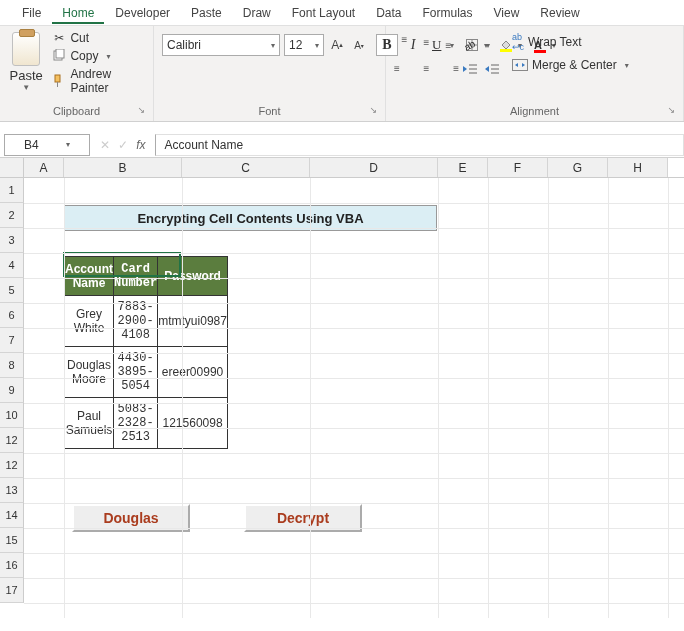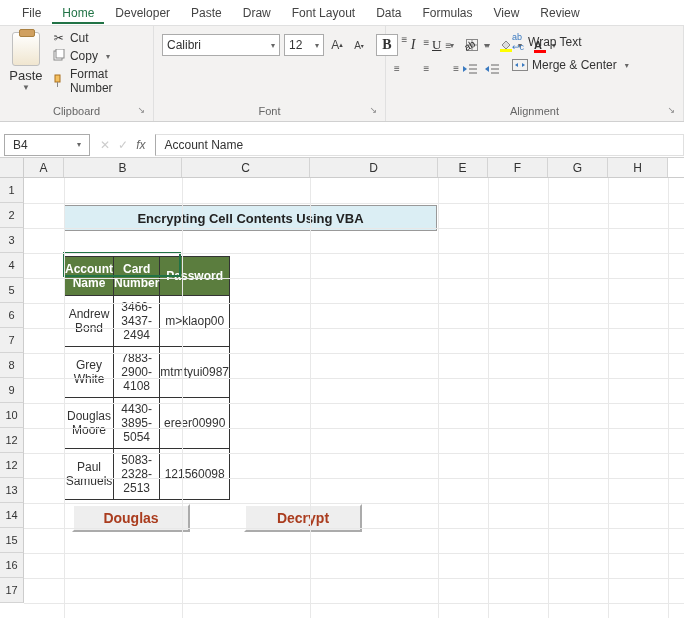--- a/index.html
+++ b/index.html
@@ -46,21 +46,21 @@
 
 .align-body { display:flex; flex-direction: column; gap: 4px; padding-top: 4px;}
 .align-row { display:flex; gap:2px; }
 .align-ico { font-size: 10px; letter-spacing: -1px; line-height: 1; color:#555; width:20px; height:18px; display:flex; flex-direction:column; align-items:center; justify-content:center; cursor:pointer;}
 .merge-btns { display:flex; flex-direction:column; gap:2px; margin-left: 8px; font-size: 12px;}
 .merge-btn { display:flex; align-items:center; gap:4px; cursor:pointer; padding: 2px;}
 .align-left-wrap { display:flex; }
 
 
 .formula-bar-row { display:flex; align-items:center; height: 26px; border-bottom: 1px solid #d0d0d0; background:#fff; margin-top: 10px;}
-.name-box { width: 86px; height: 22px; border: 1px solid #ababab; margin-left: 4px; display:flex; align-items:center; padding: 0 8px; font-size: 12px; justify-content: space-between;}
+.name-box { width: 86px; height: 22px; border: 1px solid #ababab; margin-left: 4px; display:flex; align-items:center; padding: 0 19px; font-size: 12px; justify-content: space-between;}
 .fb-icons { display:flex; align-items:center; gap: 8px; margin: 0 10px; color:#999; }
 .fx-label { font-style: italic; font-size: 12px; color:#666; }
 .formula-input { flex:1; height: 22px; border: 1px solid #e0e0e0; border-left:1px solid #ababab; padding: 0 8px; font-size: 12px; display:flex; align-items:center;}
 
 
 .grid-wrap { position: relative; }
 .col-headers { display:flex; height: 20px; border-bottom: 1px solid #ccc; margin-left: 24px;}
 .col-h { border-right: 1px solid #d4d4d4; background:#f0f0f0; text-align:center; font-size: 12px; color:#333; display:flex; align-items:center; justify-content:center;}
 .corner { position:absolute; left:0; top:0; width:24px; height:20px; background:#f0f0f0; border-right:1px solid #ccc; border-bottom:1px solid #ccc;}
 .grid-body { display:flex; }
@@ -70,21 +70,21 @@
 .row-line { position:absolute; left:0; right:0; border-bottom: 1px solid #e8e8e8; }
 .col-line { position:absolute; top:0; bottom:0; border-right: 1px solid #e8e8e8; }
 
 
 .content { position: absolute; left: 40px; top: 0; }
 .title-box { position:absolute; left:0; top: 27px; width: 373px; height: 26px; background: #dbeef4; border: 1px solid #999; display:flex; align-items:center; justify-content:center; font-weight:bold; font-size: 13px; color:#222;}
 .data-table { position:absolute; left:0; top: 78px; border-collapse: collapse; }
 .data-table th { background:#5b7d3e; color:#fff; font-weight:bold; font-size: 12px; padding: 5px 0; border: 1px solid #333; text-align:center; }
 .data-table td { border: 1px solid #333; font-size: 12px; text-align:center; padding: 4px 0; background:#fff; height: 16px;}
 .col-acct { width: 118px; }
-.col-card { width: 128px; }
+.col-card { width: 128px; font-family: Liberation Mono, monospace; }
 .col-pass { width: 128px; }
 
 .action-btn { position:absolute; width: 118px; height: 28px; background: #eeeeee; border: 2px outset #fff; font-weight: bold; color: #aa3c1e; font-size: 14px; cursor:pointer; display:flex; align-items:center; justify-content:center;}
 .encrypt-btn { left: 8px; top: 326px; }
 .decrypt-btn { left: 180px; top: 326px; }
 
 
 .selected-cell { position:absolute; border: 2px solid #217346; pointer-events:none; }
 
 svg { display:block; }
@@ -129,21 +129,21 @@
           <span>Copy</span>
           <span class="drop-tri">▾</span>
         </div>
         <div class="clip-item">
           <span class="ico">
             <svg width="14" height="14" viewBox="0 0 14 14">
                 <rect x="3" y="1" width="5" height="7" fill="#f4c060" stroke="#aa7020"></rect>
                 <rect x="5" y="8" width="1" height="5" fill="#888"></rect>
               </svg>
           </span>
-          <span>Format Number</span>
+          <span>Andrew Painter</span>
         </div>
       </div>
     </div>
     <div class="ribbon-group-label"><span>Clipboard</span><span class="launcher">↘</span></div>
   </div>
 
   <div class="ribbon-group" style="width:232px">
     <div class="ribbon-group-body font-group-body">
       <div class="font-row">
         <div class="font-select font-name-sel">
@@ -306,25 +306,20 @@
         <table class="data-table">
           <thead>
               <tr id="thead-row">
                 <th class="col-acct">Account Name</th>
                 <th class="col-card">Card Number</th>
                 <th class="col-pass">Password</th>
               </tr>
             </thead>
           <tbody id="tbody">
               <tr>
-                <td class="col-acct">Andrew Bond</td>
-                <td class="col-card">3466-3437-2494</td>
-                <td class="col-pass">m&gt;klaop00</td>
-              </tr>
-              <tr>
                 <td class="col-acct">Grey White</td>
                 <td class="col-card">7883-2900-4108</td>
                 <td class="col-pass">mtmtyui0987</td>
               </tr>
               <tr>
                 <td class="col-acct">Douglas Moore</td>
                 <td class="col-card">4430-3895-5054</td>
                 <td class="col-pass">ereer00990</td>
               </tr>
               <tr>

